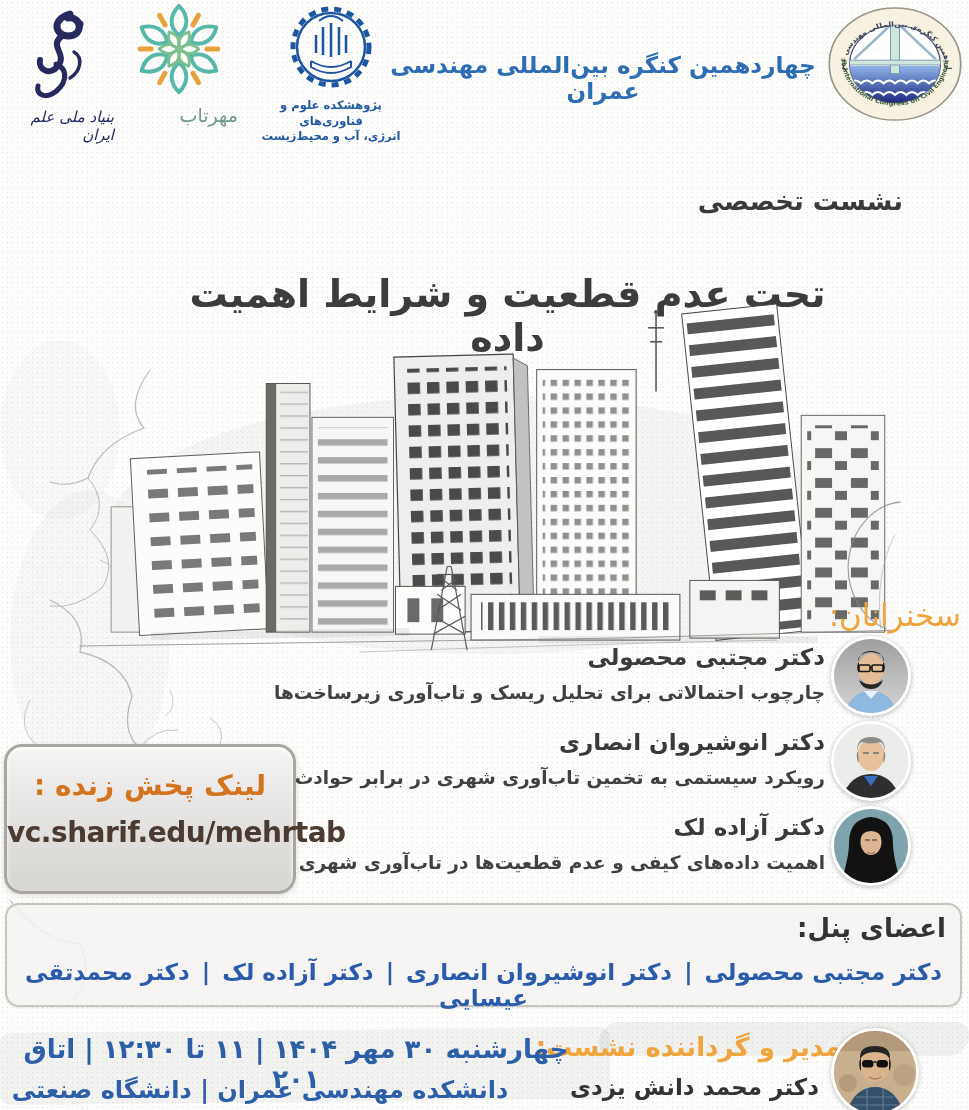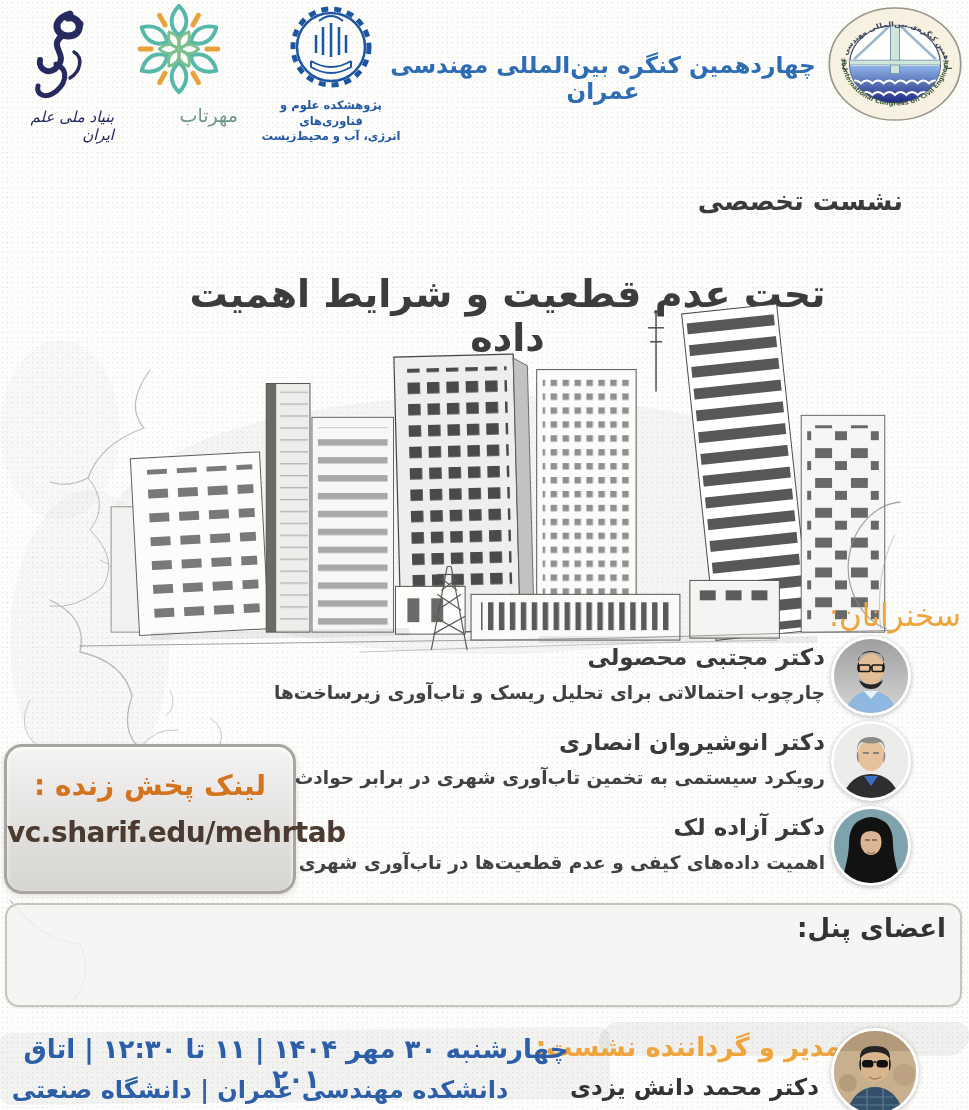--- a/index.html
+++ b/index.html
@@ -349,20 +349,23 @@
     <div class="speaker-topic">اهمیت داده‌های کیفی و عدم قطعیت‌ها در تاب‌آوری شهری</div>
   </div>
 
   <div class="abs link-box">
     <div class="link-label">لینک پخش زنده :</div>
     <div class="link-url">vc.sharif.edu/mehrtab</div>
   </div>
 
   <div class="abs panel-box">
     <div class="panel-heading">اعضای پنل:</div>
+    <div class="panel-names">
+      <span>دکتر مجتبی محصولی</span><span class="pipe">|</span><span>دکتر انوشیروان انصاری</span><span class="pipe">|</span><span>دکتر آزاده لک</span><span class="pipe">|</span><span>دکتر محمدتقی عیسایی</span>
+    </div>
   </div>
 
   <div class="abs chair-streak"></div>
   <div class="abs chair-heading">مدیر و گرداننده نشست:</div>
   <div class="abs chair-name">دکتر محمد دانش یزدی</div>
   <div class="chair-photo">
     <svg width="82" height="82" viewBox="0 0 82 82">
       <rect width="82" height="82" fill="#c8b08e"></rect>
       <circle cx="14" cy="52" r="9" fill="#a98f6f" opacity="0.6"></circle>
       <circle cx="70" cy="44" r="11" fill="#b29878" opacity="0.55"></circle>

